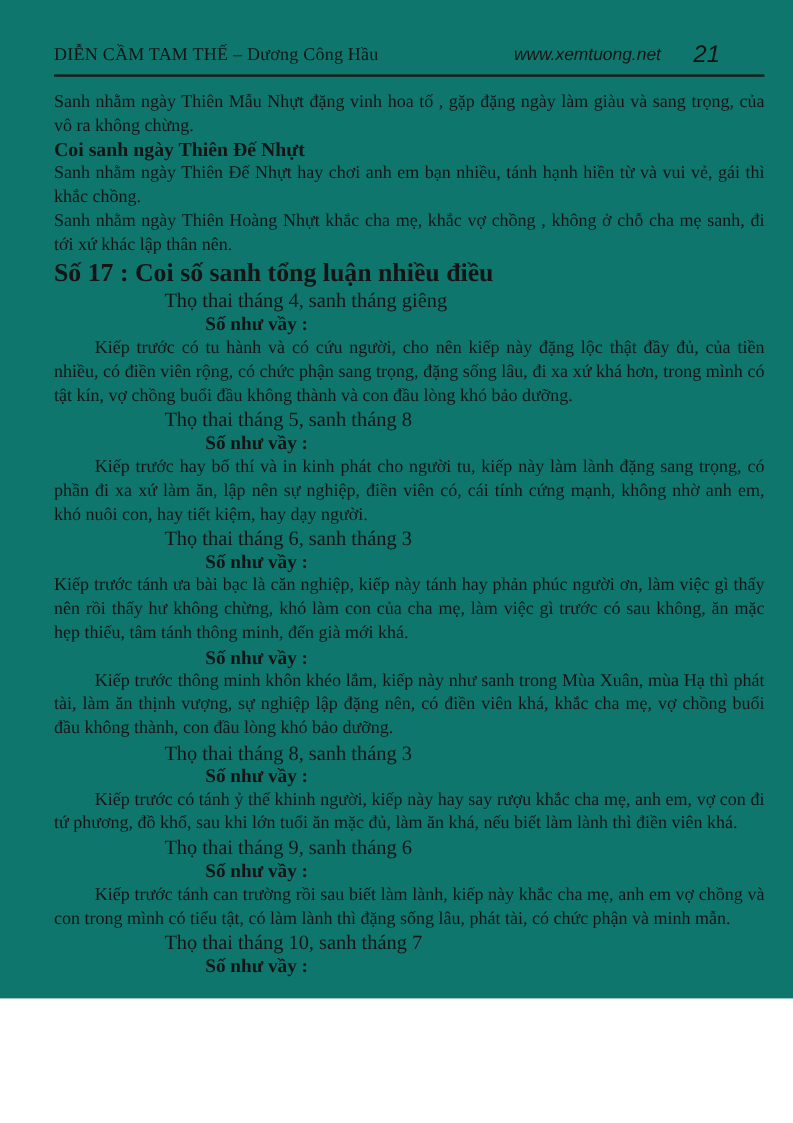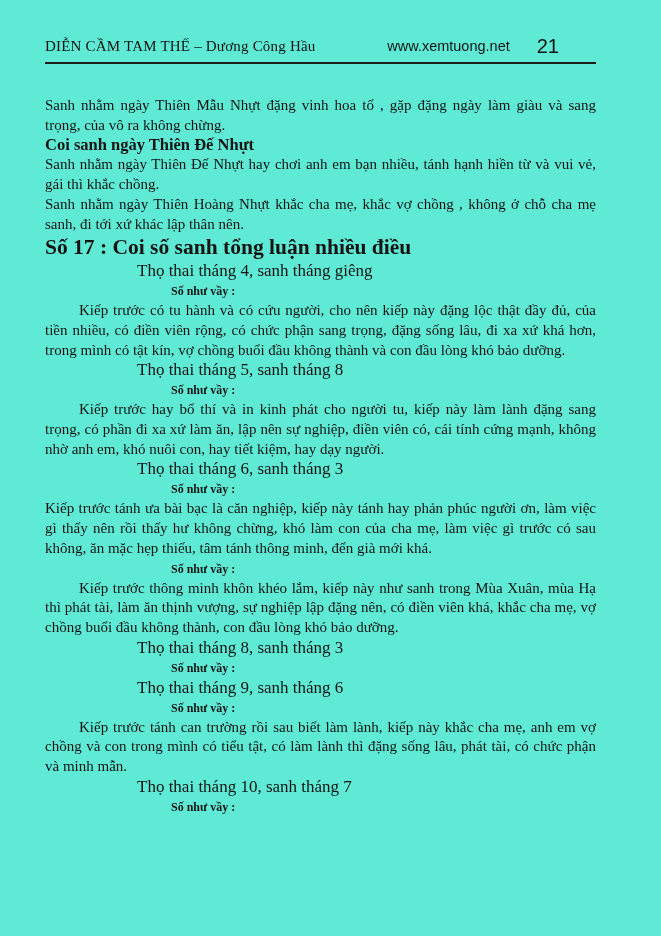--- a/index.html
+++ b/index.html
@@ -9,58 +9,59 @@
   }
   body {
     width: 661px;
     height: 936px;
     overflow: hidden;
     color: #141414;
   }
   .page {
     box-sizing: border-box;
     width: 661px;
-    height: 936px;
-    padding: 36px 65px 0 45px;
-    background: #5eead4;
+    height: 832px;
+    padding: 36px 24px 0 45px;
+    background: #0f766e;
     font-family: "Liberation Serif", serif;
   }
   .page-header {
     display: flex;
     justify-content: space-between;
     align-items: baseline;
     line-height: 20px;
   }
   .book-title {
     font-family: "Liberation Serif", serif;
     font-size: 15px;
     letter-spacing: 0.2px;
     white-space: nowrap;
   }
   .header-right {
     display: flex;
     align-items: flex-start;
+    font-style: italic;
   }
   .website {
     font-family: "Liberation Sans", sans-serif;
     font-size: 14.5px;
   }
   .page-number {
     font-family: "Liberation Sans", sans-serif;
     font-size: 20px;
     margin-left: 27px;
     margin-right: 37px;
   }
   .header-rule {
     border: none;
     border-top: 2px solid #1c1c1c;
     margin: 6px 0 0 0;
   }
   .content {
-    margin-top: 32px;
+    margin-top: 12px;
     font-size: 15px;
     line-height: 19.7px;
     text-align: justify;
   }
   .para {
     margin: 0;
   }
   .para.indent {
     text-indent: 34px;
   }
@@ -78,21 +79,21 @@
     margin: 0;
   }
   .h-month {
     font-size: 17px;
     font-weight: normal;
     text-align: left;
     line-height: 20px;
     margin: 0 0 0 92px;
   }
   .h-so {
-    font-size: 12px;
+    font-size: 16px;
     font-weight: bold;
     text-align: left;
     line-height: 20px;
     margin: 0 0 0 126px;
   }
 </style>
 </head>
 <body>
 
 <div class="page">
@@ -119,20 +120,21 @@
     <h3 class="h-month">Thọ thai tháng 5, sanh tháng 8</h3>
     <h4 class="h-so">Số như vầy :</h4>
     <p class="para indent">Kiếp trước hay bố thí và in kinh phát cho người tu, kiếp này làm lành đặng sang trọng, có phần đi xa xứ làm ăn, lập nên sự nghiệp, điền viên có, cái tính cứng mạnh, không nhờ anh em, khó nuôi con, hay tiết kiệm, hay dạy người.</p>
     <h3 class="h-month">Thọ thai tháng 6, sanh tháng 3</h3>
     <h4 class="h-so">Số như vầy :</h4>
     <p class="para">Kiếp trước tánh ưa bài bạc là căn nghiệp, kiếp này tánh hay phản phúc người ơn, làm việc gì thấy nên rồi thấy hư không chừng, khó làm con của cha mẹ, làm việc gì trước có sau không, ăn mặc hẹp thiếu, tâm tánh thông minh, đến già mới khá.</p>
     <h4 class="h-so">Số như vầy :</h4>
     <p class="para indent">Kiếp trước thông minh khôn khéo lắm, kiếp này như sanh trong Mùa Xuân, mùa Hạ thì phát tài, làm ăn thịnh vượng, sự nghiệp lập đặng nên, có điền viên khá, khắc cha mẹ, vợ chồng buổi đầu không thành, con đầu lòng khó bảo dưỡng.</p>
     <h3 class="h-month">Thọ thai tháng 8, sanh tháng 3</h3>
     <h4 class="h-so">Số như vầy :</h4>
+    <p class="para indent">Kiếp trước có tánh ỷ thế khinh người, kiếp này hay say rượu khắc cha mẹ, anh em, vợ con đi tứ phương, đồ khổ, sau khi lớn tuổi ăn mặc đủ, làm ăn khá, nếu biết làm lành thì điền viên khá.</p>
     <h3 class="h-month">Thọ thai tháng 9, sanh tháng 6</h3>
     <h4 class="h-so">Số như vầy :</h4>
     <p class="para indent">Kiếp trước tánh can trường rồi sau biết làm lành, kiếp này khắc cha mẹ, anh em vợ chồng và con trong mình có tiểu tật, có làm lành thì đặng sống lâu, phát tài, có chức phận và minh mẫn.</p>
     <h3 class="h-month">Thọ thai tháng 10, sanh tháng 7</h3>
     <h4 class="h-so">Số như vầy :</h4>
   </main>
 
 </div>
 
 </body></html>

